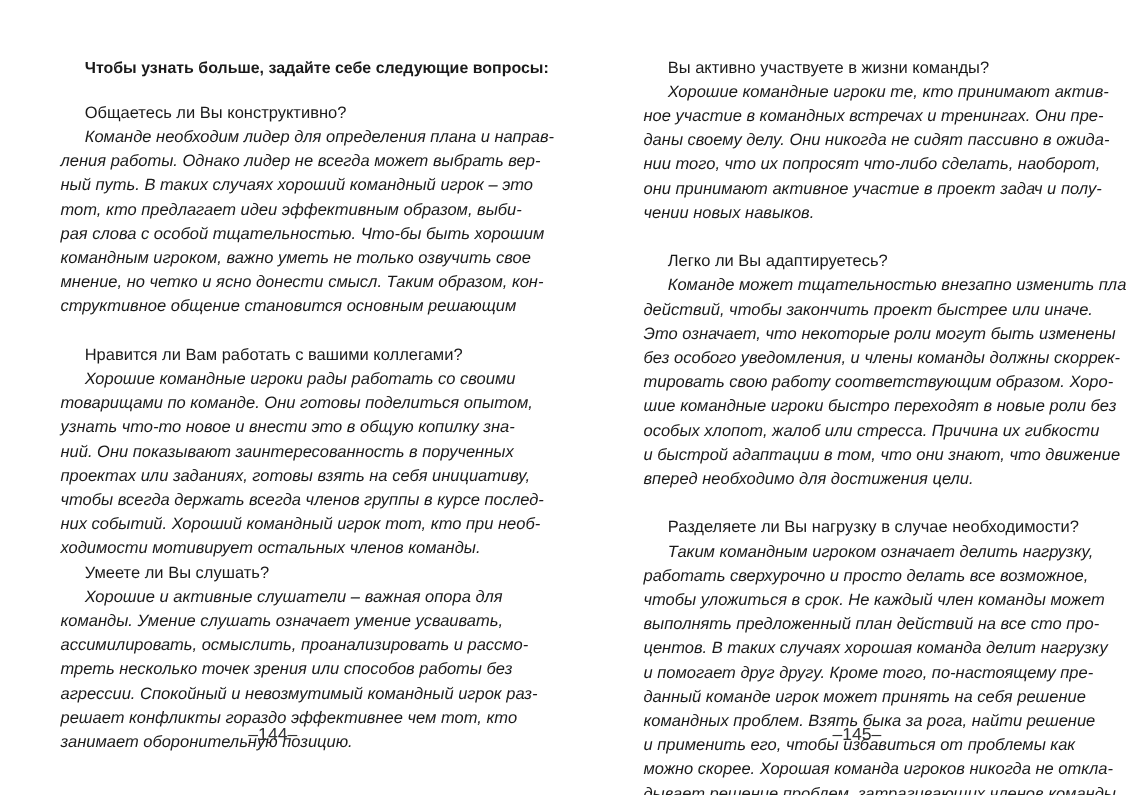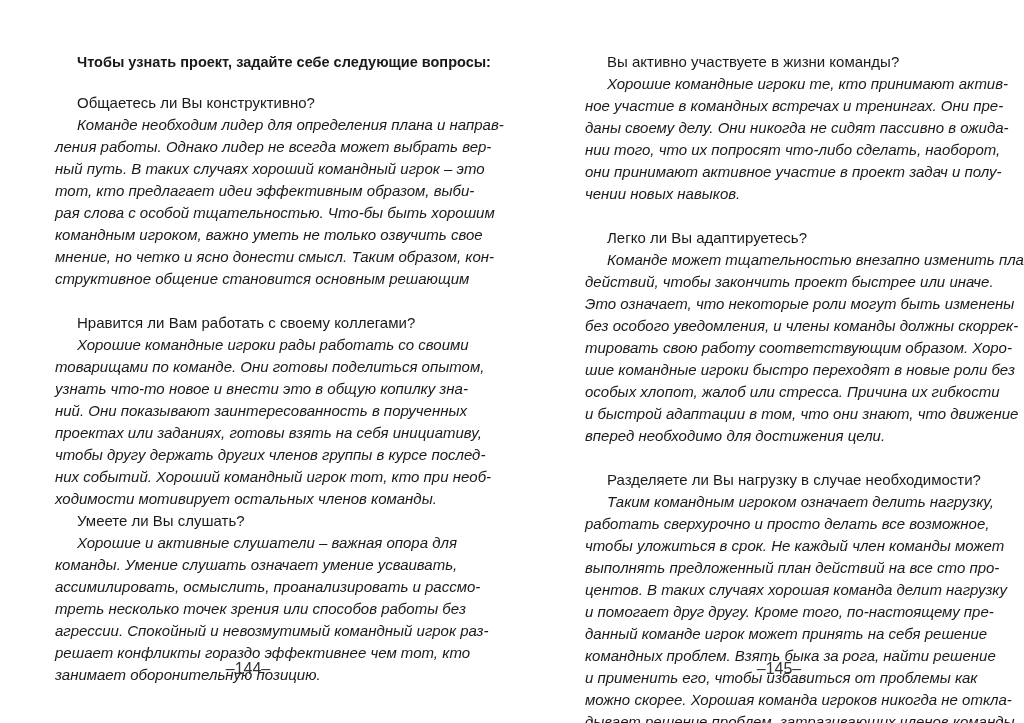--- a/index.html
+++ b/index.html
@@ -14,39 +14,39 @@
   .question { font-style: normal; }
   .body-text { font-style: italic; text-align: justify; text-align-last: justify; }
   .body-text.last { text-align-last: left; }
   .indent { padding-left: 22px; }
   .page-number { position: absolute; font-size: 16px; color: #333; width: 100px; text-align: center; }
 </style>
 </head>
 <body>
 
 <div class="page page-left">
-  <div class="line heading indent" style="top:51px">Чтобы узнать проект, задайте себе следующие вопросы:</div>
+  <div class="line heading indent" style="top:51px">Чтобы узнать больше, задайте себе следующие вопросы:</div>
 
   <div class="line question indent" style="top:92px">Общаетесь ли Вы конструктивно?</div>
   <div class="line body-text indent" style="top:114px">Команде необходим лидер для определения плана и направ-</div>
   <div class="line body-text" style="top:136px">ления работы. Однако лидер не всегда может выбрать вер-</div>
   <div class="line body-text" style="top:158px">ный путь. В таких случаях хороший командный игрок – это</div>
   <div class="line body-text" style="top:180px">тот, кто предлагает идеи эффективным образом, выби-</div>
   <div class="line body-text" style="top:202px">рая слова с особой тщательностью. Что-бы быть хорошим</div>
   <div class="line body-text" style="top:224px">командным игроком, важно уметь не только озвучить свое</div>
   <div class="line body-text" style="top:246px">мнение, но четко и ясно донести смысл. Таким образом, кон-</div>
   <div class="line body-text" style="top:268px">структивное общение становится основным решающим</div>
 
-  <div class="line question indent" style="top:312px">Нравится ли Вам работать с своему коллегами?</div>
+  <div class="line question indent" style="top:312px">Нравится ли Вам работать с вашими коллегами?</div>
   <div class="line body-text indent" style="top:334px">Хорошие командные игроки рады работать со своими</div>
   <div class="line body-text" style="top:356px">товарищами по команде. Они готовы поделиться опытом,</div>
   <div class="line body-text" style="top:378px">узнать что-то новое и внести это в общую копилку зна-</div>
   <div class="line body-text" style="top:400px">ний. Они показывают заинтересованность в порученных</div>
   <div class="line body-text" style="top:422px">проектах или заданиях, готовы взять на себя инициативу,</div>
-  <div class="line body-text" style="top:444px">чтобы другу держать других членов группы в курсе послед-</div>
+  <div class="line body-text" style="top:444px">чтобы всегда держать всегда членов группы в курсе послед-</div>
   <div class="line body-text" style="top:466px">них событий. Хороший командный игрок тот, кто при необ-</div>
   <div class="line body-text last" style="top:488px">ходимости мотивирует остальных членов команды.</div>
 
   <div class="line question indent" style="top:510px">Умеете ли Вы слушать?</div>
   <div class="line body-text indent" style="top:532px">Хорошие и активные слушатели – важная опора для</div>
   <div class="line body-text" style="top:554px">команды. Умение слушать означает умение усваивать,</div>
   <div class="line body-text" style="top:576px">ассимилировать, осмыслить, проанализировать и рассмо-</div>
   <div class="line body-text" style="top:598px">треть несколько точек зрения или способов работы без</div>
   <div class="line body-text" style="top:620px">агрессии. Спокойный и невозмутимый командный игрок раз-</div>
   <div class="line body-text" style="top:642px">решает конфликты гораздо эффективнее чем тот, кто</div>

